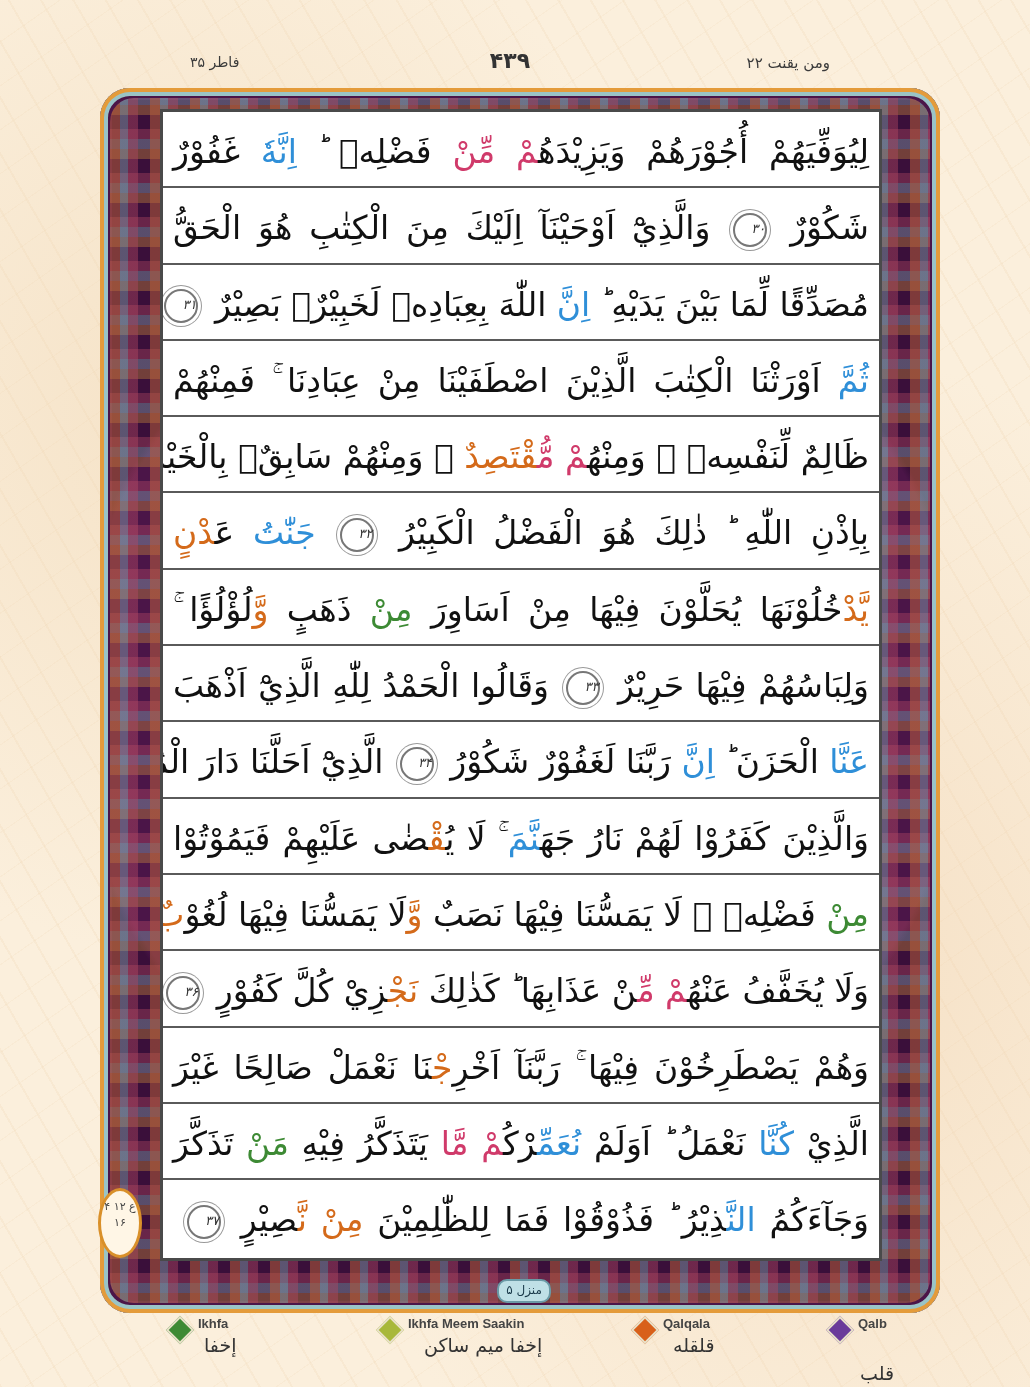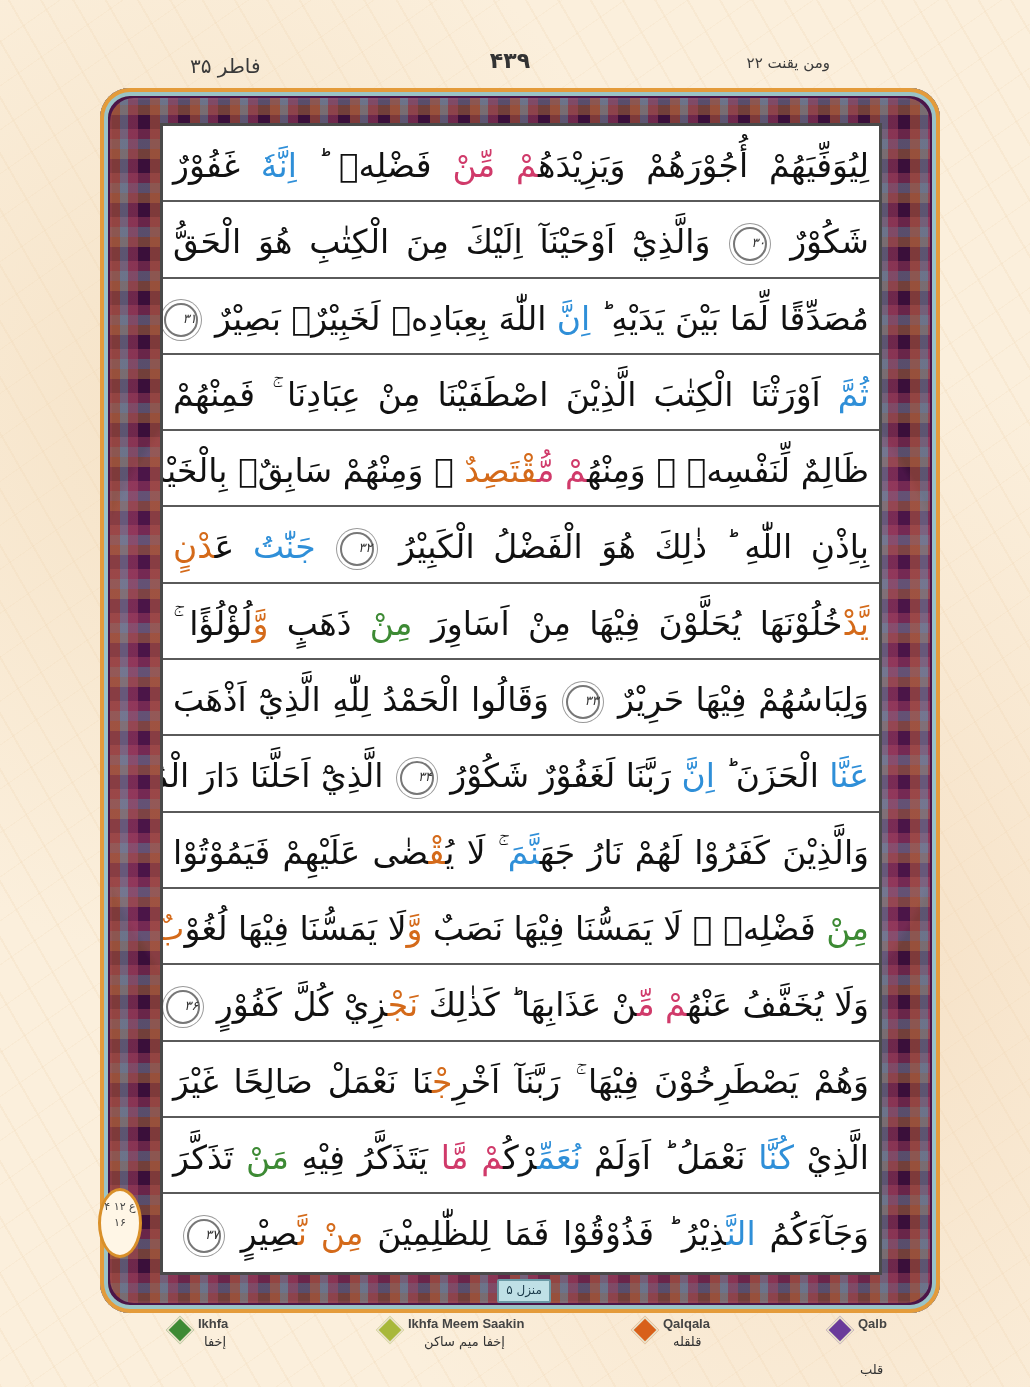--- a/index.html
+++ b/index.html
@@ -6,59 +6,59 @@
   body{width:1030px;height:1387px;position:relative;overflow:hidden;
     background:#fbefdc;
     background-image:
       radial-gradient(ellipse at 20% 30%, rgba(240,215,180,0.55) 0%, rgba(251,239,220,0) 40%),
       radial-gradient(ellipse at 80% 70%, rgba(240,210,175,0.5) 0%, rgba(251,239,220,0) 45%),
       repeating-linear-gradient(60deg, rgba(235,205,165,0.18) 0 2px, rgba(0,0,0,0) 2px 28px),
       repeating-linear-gradient(-35deg, rgba(235,205,165,0.14) 0 1px, rgba(0,0,0,0) 1px 36px);
     font-family:"DejaVu Sans",sans-serif;}
   .header{position:absolute;top:54px;left:190px;width:640px;height:30px;}
   .hdr{position:absolute;top:0;font-family:"DejaVu Sans",sans-serif;color:#3a3a3a;direction:rtl;}
-  .hdr-left{left:0;font-size:20px;}
+  .hdr-left{left:0;font-size:14px;}
   .hdr-center{left:50%;transform:translateX(-50%);font-size:22px;font-weight:bold;color:#333;top:-6px;}
   .hdr-right{right:0;font-size:15px;}
 
   .frame{position:absolute;left:100px;top:88px;width:840px;height:1225px;border-radius:30px;
     background:
       radial-gradient(circle at 50% 50%, #4b1548 0 60%, #3a0f3a 61% 100%);
     box-shadow: inset 0 0 0 4px #e49b3a, inset 0 0 0 8px #9ac4c6, inset 0 0 0 12px #4b1548;
     }
   .frame::before{content:"";position:absolute;inset:10px;border-radius:24px;
     background:
       repeating-linear-gradient(90deg, rgba(224,120,60,0.55) 0 10px, rgba(150,200,205,0.5) 10px 18px, rgba(214,90,110,0.45) 18px 28px, rgba(75,21,72,0) 28px 40px),
       repeating-linear-gradient(0deg, rgba(224,160,60,0.45) 0 10px, rgba(150,200,205,0.45) 10px 20px, rgba(214,90,110,0.4) 20px 30px, rgba(75,21,72,0) 30px 44px);
     opacity:0.75;}
-  .panel{position:absolute;left:160px;top:123px;width:722px;height:1152px;background:#fff;
+  .panel{position:absolute;left:160px;top:109px;width:722px;height:1152px;background:#fff;
     border:3px solid #4a4a4a;box-sizing:border-box;}
   .line{position:relative;height:76.3px;border-bottom:2px solid #5a5a5a;box-sizing:border-box;
     direction:rtl;text-align:justify;text-align-last:justify;
     font-family:"DejaVu Sans",sans-serif;font-size:33px;line-height:80px;padding:0 10px;color:#111;
     white-space:nowrap;overflow:hidden;}
   .line:last-child{border-bottom:none;margin-left:8px;}
   .seg{display:inline;}
   .c-ikhfa{color:#3d8a34;}
   .c-meem{color:#d03a6a;}
   .c-qalqala{color:#d46a1a;}
   .c-ghunna{color:#2f8fd8;}
   .ayah{display:inline-block;width:30px;height:30px;border:2px solid #777;border-radius:50%;
     font-size:13px;line-height:28px;text-align:center;vertical-align:middle;margin:0 6px;color:#333;
     background:#fff;box-shadow:0 0 0 3px #fff,0 0 0 4px #999;font-style:italic;}
   .rukuh{position:absolute;left:98px;top:1188px;width:44px;height:70px;
     border:3px solid #d9902a;border-radius:22px/35px;background:#fff6e6;
     font-size:11px;color:#444;text-align:center;line-height:16px;padding-top:8px;box-sizing:border-box;direction:rtl;}
-  .manzil{position:absolute;left:497px;top:1279px;width:50px;height:20px;border-radius:2px;
+  .manzil{position:absolute;left:497px;top:1279px;width:50px;height:20px;border-radius:10px;
     background:#bfe0e6;border:2px solid #6a9aa6;font-size:12px;text-align:center;line-height:18px;color:#1a3a4a;direction:rtl;}
   .legend{position:absolute;top:1316px;left:170px;width:740px;height:50px;}
   .leg{position:absolute;top:0;height:50px;}
   .dia{position:absolute;left:0;top:4px;width:16px;height:16px;transform:rotate(45deg);border:2px solid #e8e0c8;}
   .leg-en{position:absolute;left:28px;top:0;font-family:"Liberation Sans",sans-serif;font-size:13px;font-weight:bold;color:#444;white-space:nowrap;}
-  .leg-ur{position:absolute;top:18px;font-size:13px;color:#333;direction:rtl;white-space:nowrap;}
+  .leg-ur{position:absolute;top:18px;font-size:19px;color:#333;direction:rtl;white-space:nowrap;}
 </style>
 </head>
 <body>
 
 <div class="header">
   <span class="hdr hdr-left">فاطر ۳۵</span>
   <span class="hdr hdr-center">۴۳۹</span>
   <span class="hdr hdr-right">ومن يقنت ۲۲</span>
 </div>
 

